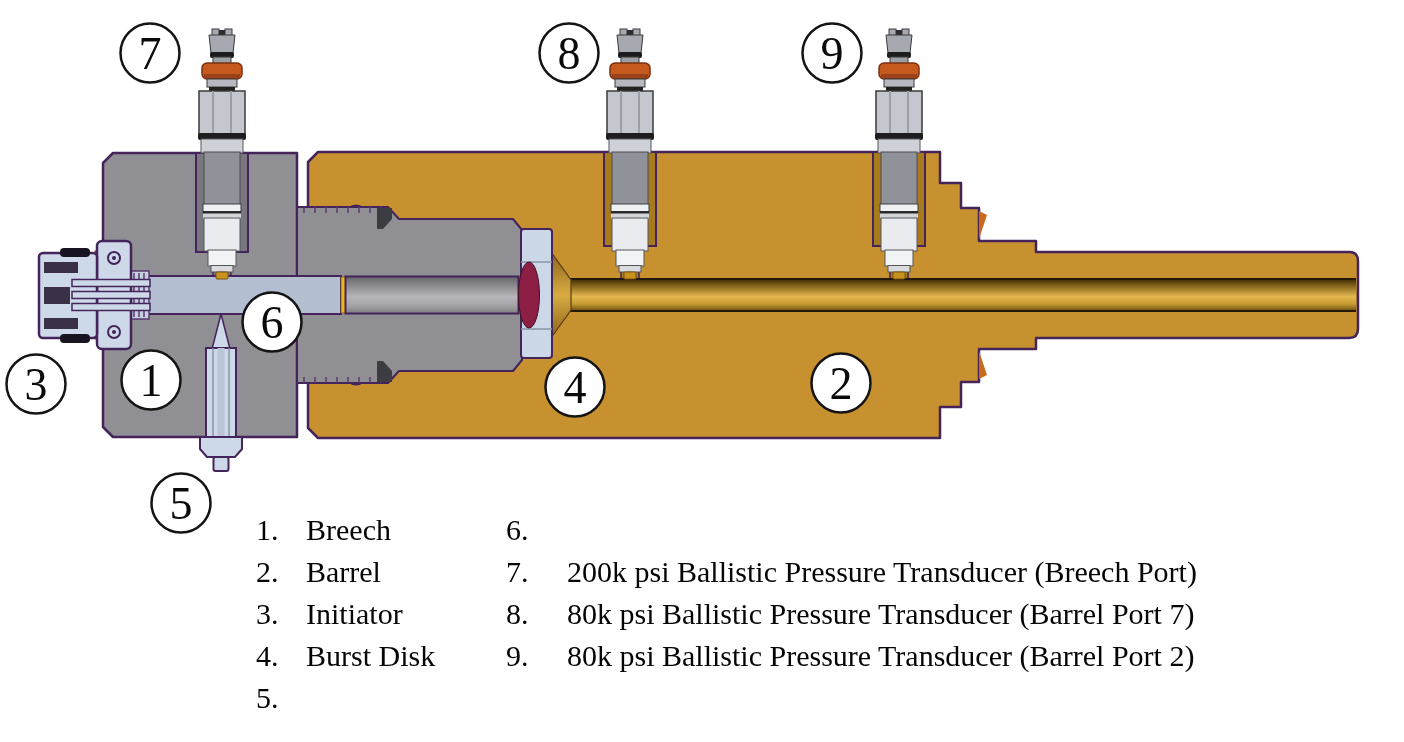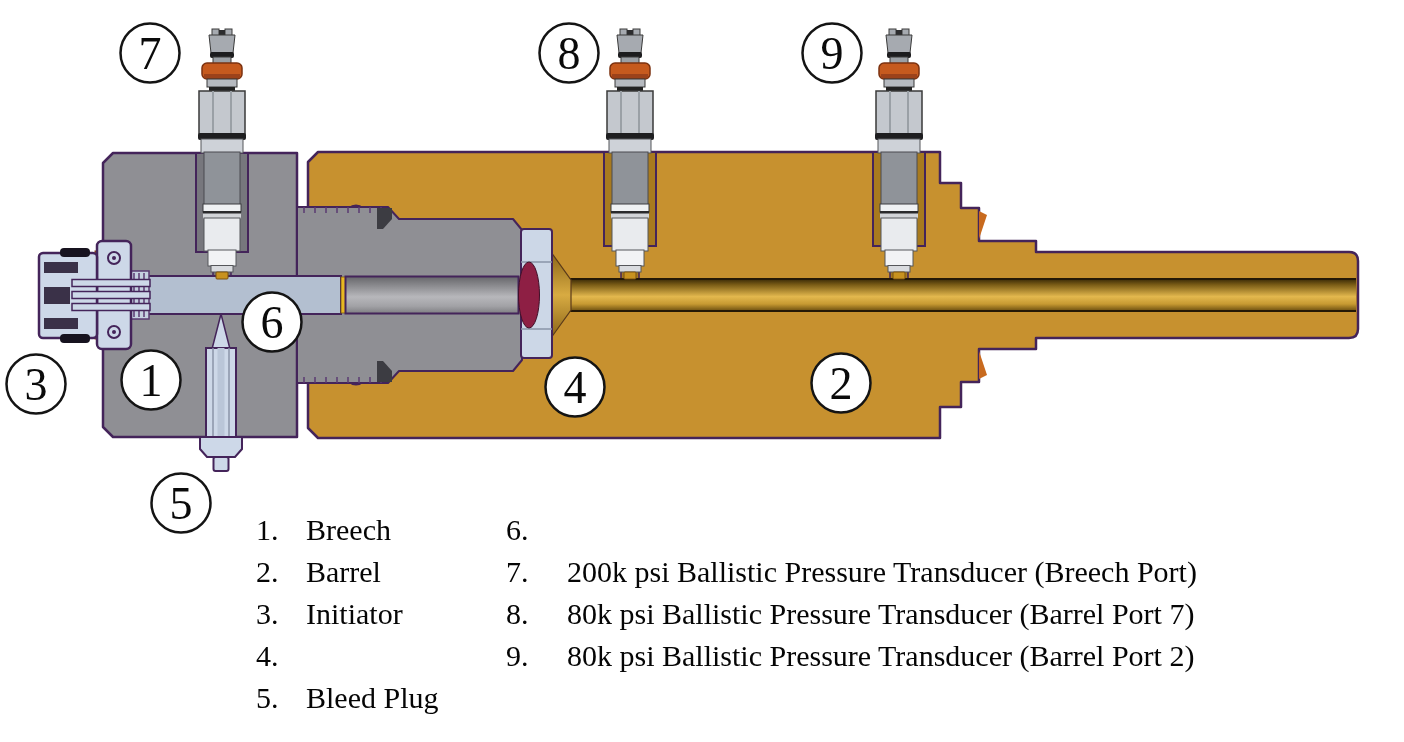--- a/index.html
+++ b/index.html
@@ -208,24 +208,24 @@
     <div class="row">
       <span class="num">2.</span>
       <span class="lab">Barrel</span>
     </div>
     <div class="row">
       <span class="num">3.</span>
       <span class="lab">Initiator</span>
     </div>
     <div class="row">
       <span class="num">4.</span>
+      <span class="lab">Burst Disk</span>
     </div>
     <div class="row">
       <span class="num">5.</span>
-      <span class="lab">Bleed Plug</span>
     </div>
   </div>
 
   <div id="legend-right" class="legend">
     <div class="row">
       <span class="num">6.</span>
     </div>
     <div class="row">
       <span class="num">7.</span>
       <span class="lab">200k psi Ballistic Pressure Transducer (Breech Port)</span>

